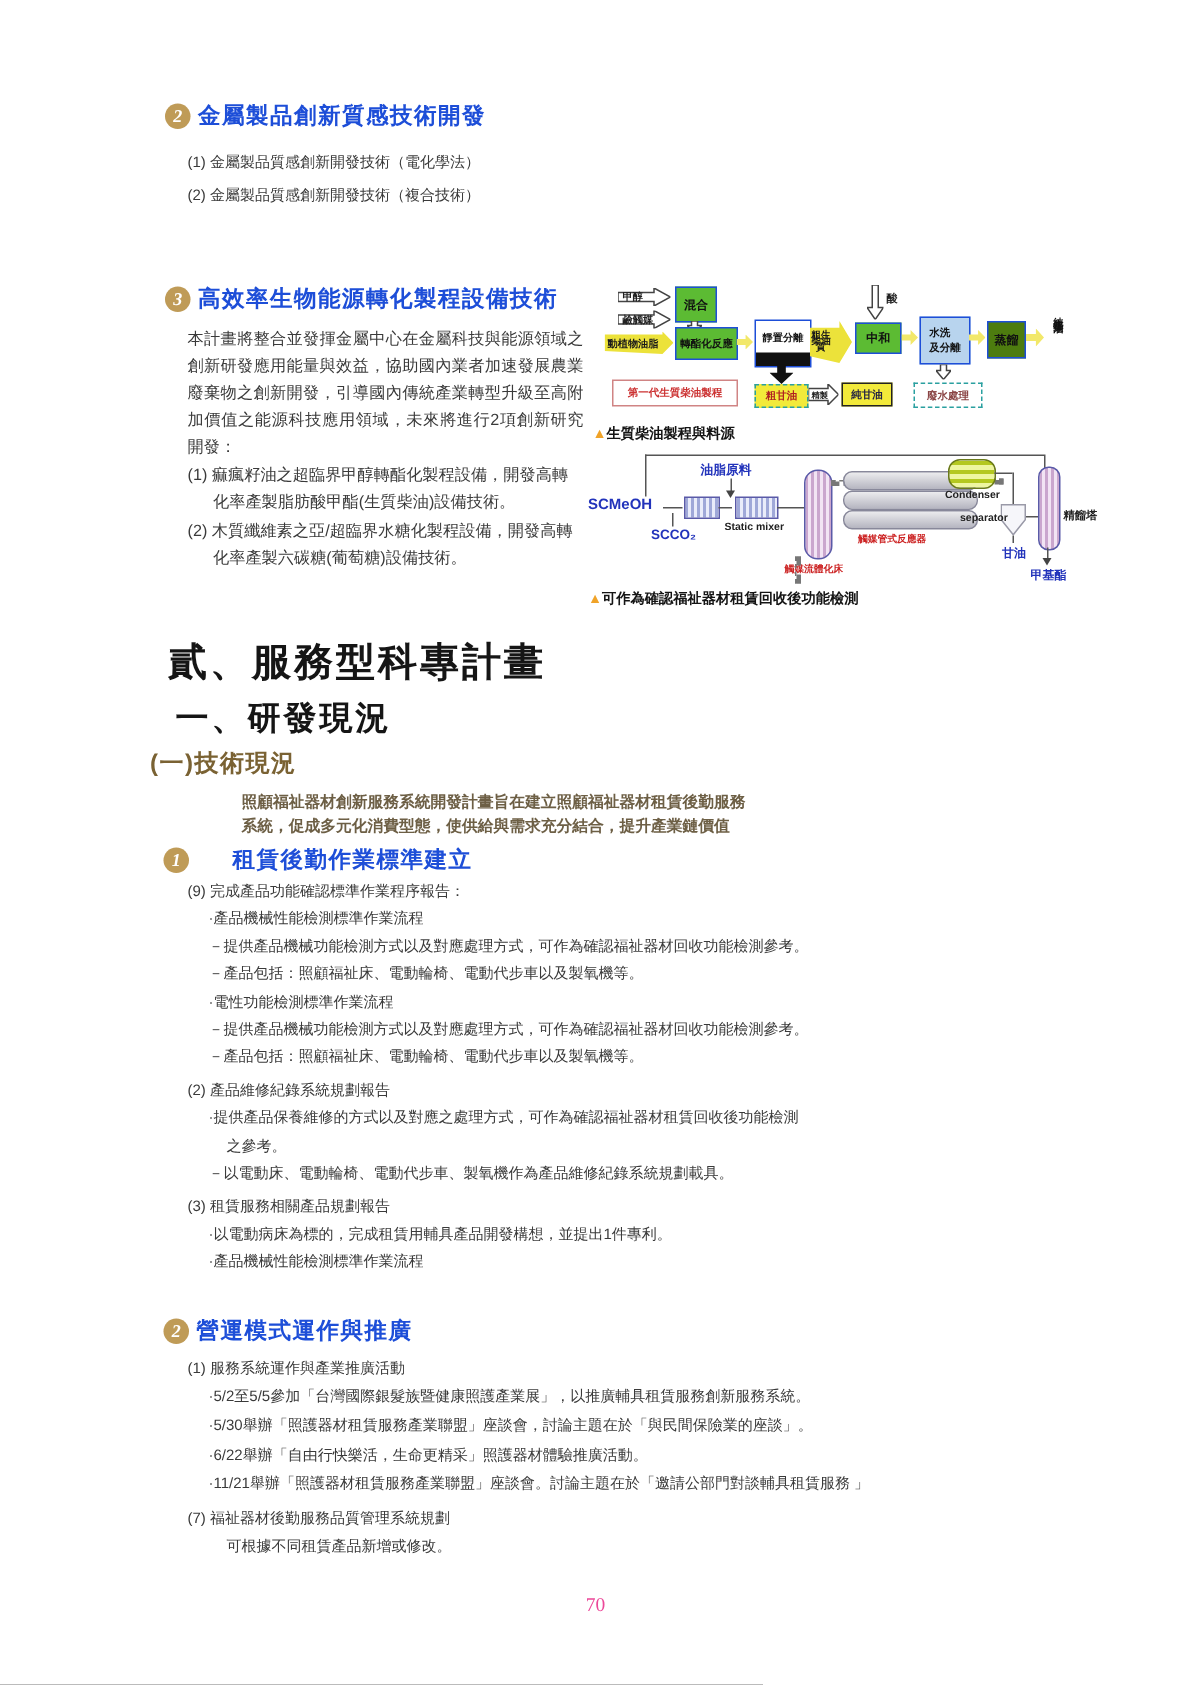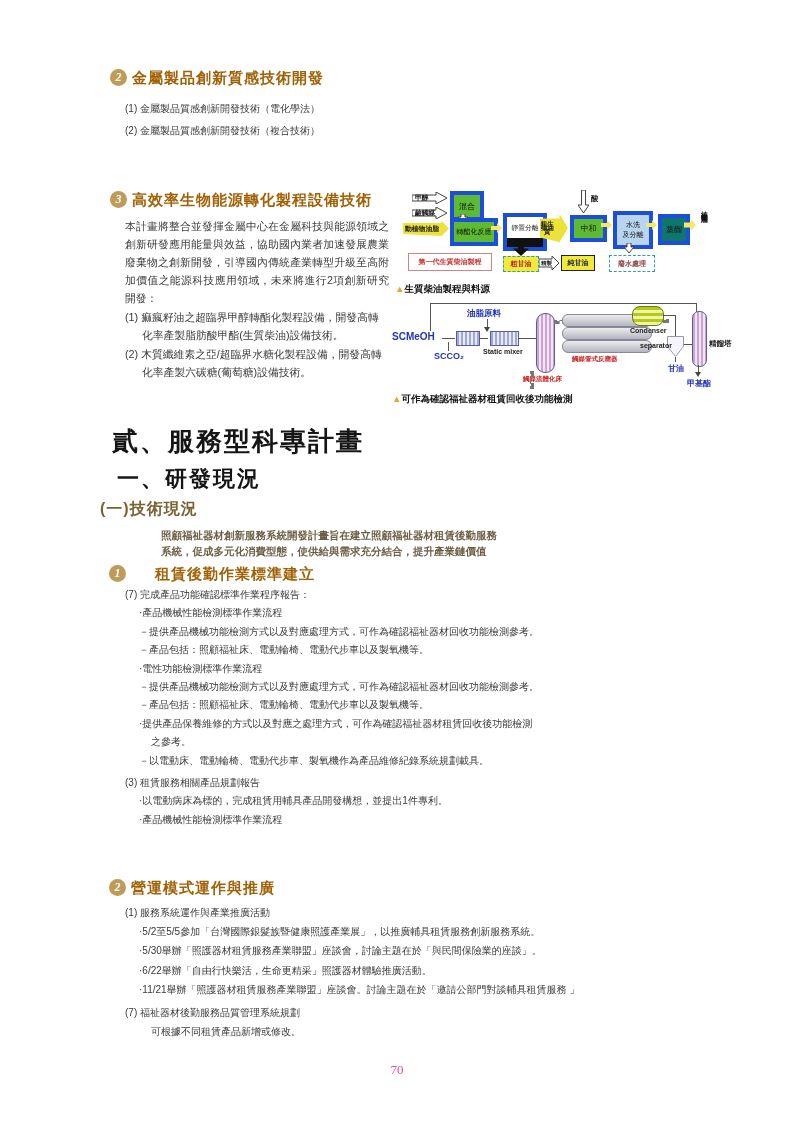--- a/index.html
+++ b/index.html
@@ -3,21 +3,21 @@
 <meta charset="utf-8">
 <style>
   html,body{margin:0;padding:0;background:#888;}
   .page{position:relative;width:794px;height:1123px;margin:0 auto;background:#fff;overflow:hidden;
         font-family:"Liberation Sans","DejaVu Sans",sans-serif;color:#3a3a3a;}
   .abs{position:absolute;}
   
   .badge{position:absolute;width:17px;height:17px;border-radius:50%;background:#bf9b57;color:#fff;
          font-family:"Liberation Serif","DejaVu Serif",serif;font-style:italic;font-weight:bold;
          font-size:12px;display:flex;align-items:center;justify-content:center;}
-  .sechead{position:absolute;font-size:15px;font-weight:bold;color:#a16207;letter-spacing:1px;line-height:18px;}
+  .sechead{position:absolute;font-size:15px;font-weight:bold;color:#1d4ed8;letter-spacing:1px;line-height:18px;}
   
   .para{position:absolute;text-align:justify;color:#3a3a3a;}
   .p-metal{font-size:10px;line-height:19px;width:578px;}
   .p-metal .it{margin-top:3px;text-align:left;}
   .p-bio{font-size:10.8px;line-height:18px;width:264px;}
   .p-bio .it{text-align:left;padding-left:17px;text-indent:-17px;margin-top:1px;line-height:18px;}
   
   .h-part{position:absolute;font-family:"Liberation Serif","DejaVu Serif",serif;font-weight:bold;
           font-size:26px;color:#151515;letter-spacing:2px;}
   .h-chap{position:absolute;font-family:"Liberation Serif","DejaVu Serif",serif;font-weight:bold;
@@ -30,25 +30,25 @@
   .list-b .ln{line-height:19.2px;white-space:nowrap;}
   .i0{margin-left:0;}
   .i1{margin-left:14px;}
   .i2{margin-left:26px;}
   .gap{margin-top:4px;}
   
   .cap{position:absolute;font-size:9.5px;font-weight:bold;color:#141414;white-space:nowrap;}
   .cap .tri{color:#f0a328;}
   
   .d1{position:absolute;left:393px;top:182px;width:388px;height:103px;font-weight:bold;}
-  .dbox{position:absolute;display:flex;align-items:center;justify-content:center;text-align:center;
-        border:4px solid #1d4ed8;font-weight:normal;color:#111;}
+  .dbox{position:absolute;display:flex;align-items:center;justify-content:center;
+        border:1px solid #1d4ed8;font-weight:bold;color:#111;}
   .green{background:#5cbb33;}
   .blue{background:#b8d4ee;font-size:7px;}
-  .pink{background:#0f766e;font-size:8px;}
+  .pink{background:#4d7c0f;font-size:8px;}
   .yar{position:absolute;background:#f2e86a;
        clip-path:polygon(0 30%,55% 30%,55% 0,100% 50%,55% 100%,55% 70%,0 70%);}
   .yfeed{position:absolute;background:#ece23a;
        clip-path:polygon(0 13%,84% 13%,84% 0,100% 50%,84% 100%,0 87%);}
   .yfeed span{position:absolute;left:2px;top:0;bottom:0;display:flex;align-items:center;
        font-size:6.8px;color:#1a1a1a;white-space:nowrap;}
   .ycrude{position:absolute;background:#ece23a;
        clip-path:polygon(0 16%,70% 16%,70% 0,100% 50%,70% 100%,0 84%);}
   .ycrude span{position:absolute;left:0;top:0;bottom:0;width:72%;display:flex;align-items:center;
        justify-content:center;font-size:6.5px;line-height:8px;color:#1a1a1a;text-align:center;}
@@ -238,27 +238,28 @@
   </div>
 
   <div class="h-part" style="left:112px;top:424px;">貳、服務型科專計畫</div>
   <div class="h-chap" style="left:117px;top:464px;">一、研發現況</div>
   <div class="h-sub" style="left:100px;top:499px;">(一)技術現況</div>
   <div class="intro" style="left:161px;top:527px;">照顧福祉器材創新服務系統開發計畫旨在建立照顧福祉器材租賃後勤服務系統，促成多元化消費型態，使供給與需求充分結合，提升產業鏈價值</div>
 
   <div class="badge" style="left:109px;top:565px;">1</div>
   <div class="sechead" style="left:131px;top:565px;margin-left:24px;">租賃後勤作業標準建立</div>
   <div class="list list-a" style="left:125px;top:586px;">
-    <div class="ln i0">(7) 完成產品功能確認標準作業程序報告：</div>
+    <div class="ln i0">(9) 完成產品功能確認標準作業程序報告：</div>
     <div class="ln i1">·產品機械性能檢測標準作業流程</div>
     <div class="ln i1">－提供產品機械功能檢測方式以及對應處理方式，可作為確認福祉器材回收功能檢測參考。</div>
     <div class="ln i1">－產品包括：照顧福祉床、電動輪椅、電動代步車以及製氧機等。</div>
     <div class="ln i1">·電性功能檢測標準作業流程</div>
     <div class="ln i1">－提供產品機械功能檢測方式以及對應處理方式，可作為確認福祉器材回收功能檢測參考。</div>
     <div class="ln i1">－產品包括：照顧福祉床、電動輪椅、電動代步車以及製氧機等。</div>
+    <div class="ln i0 gap">(2) 產品維修紀錄系統規劃報告</div>
     <div class="ln i1">·提供產品保養維修的方式以及對應之處理方式，可作為確認福祉器材租賃回收後功能檢測</div>
     <div class="ln i2">之參考。</div>
     <div class="ln i1">－以電動床、電動輪椅、電動代步車、製氧機作為產品維修紀錄系統規劃載具。</div>
     <div class="ln i0 gap">(3) 租賃服務相關產品規劃報告</div>
     <div class="ln i1">·以電動病床為標的，完成租賃用輔具產品開發構想，並提出1件專利。</div>
     <div class="ln i1">·產品機械性能檢測標準作業流程</div>
   </div>
 
   <div class="badge" style="left:109px;top:879px;">2</div>
   <div class="sechead" style="left:131px;top:879px;">營運模式運作與推廣</div>

